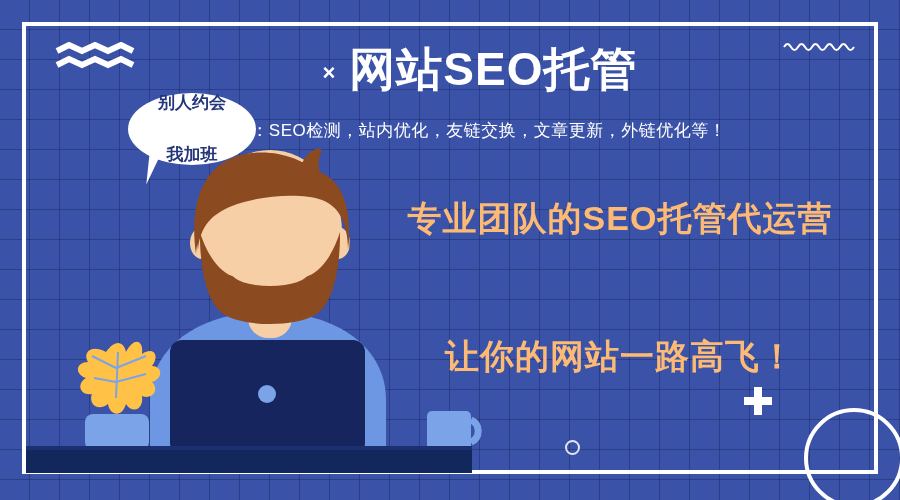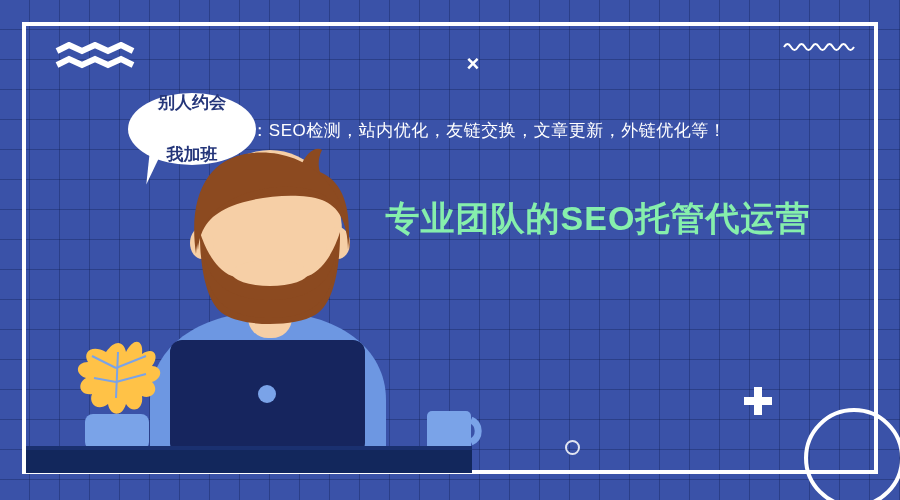--- a/index.html
+++ b/index.html
@@ -124,24 +124,24 @@
     box-sizing: border-box;
     color: #ffffff;
     font-size: 17px;
     font-weight: 500;
     letter-spacing: 0.5px;
     white-space: nowrap;
   }
   
   .pitch {
     position: absolute;
-    left: 348px;
+    left: 370px;
     width: 500px;
     text-align: center;
-    color: #86efac;
+    color: #fdba74;
     font-weight: 700;
     white-space: nowrap;
   }
   .pitch-1 { top: 196px; font-size: 34px; letter-spacing: 1px; }
   .pitch-2 { top: 266px; font-size: 34px; letter-spacing: 2px; }
   .pitch-3 { top: 334px; font-size: 34px; letter-spacing: 1px; }
 
   
   .bubble {
     position: absolute;
@@ -288,19 +288,21 @@
     <circle cx="62" cy="62" r="48" stroke="#ffffff" stroke-width="4" fill="none"></circle>
   </svg>
 
   <div class="deco-small-circle"></div>
   <div class="deco-plus"></div>
 
   <div class="frame"></div>
 
   <div class="title-row">
     <span class="title-x">×</span>
+    <span class="title-main">网站SEO托管</span>
   </div>
 
   <div class="subtitle">含：SEO检测，站内优化，友链交换，文章更新，外链优化等！</div>
 
   <div class="pitch pitch-1">专业团队的SEO托管代运营</div>
+  <div class="pitch pitch-3">让你的网站一路高飞！</div>
 
 </div>
 
 </body></html>

